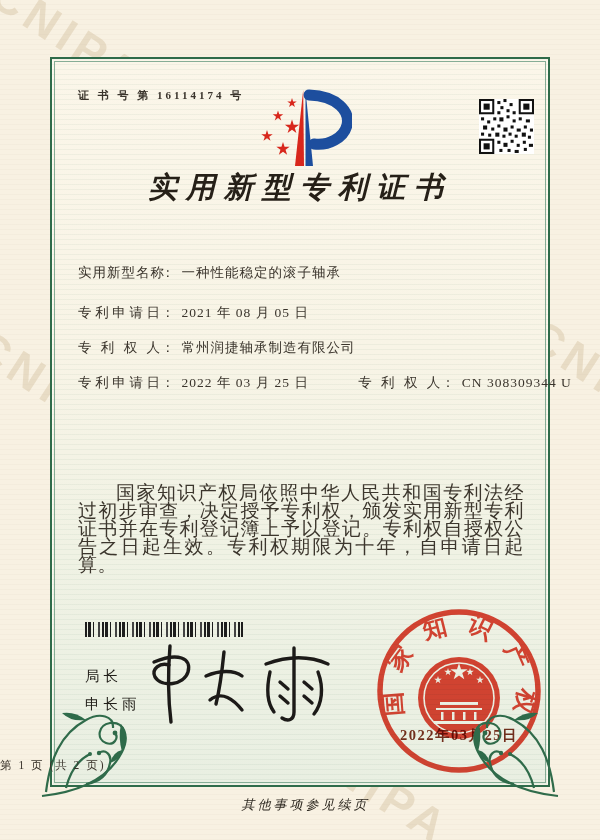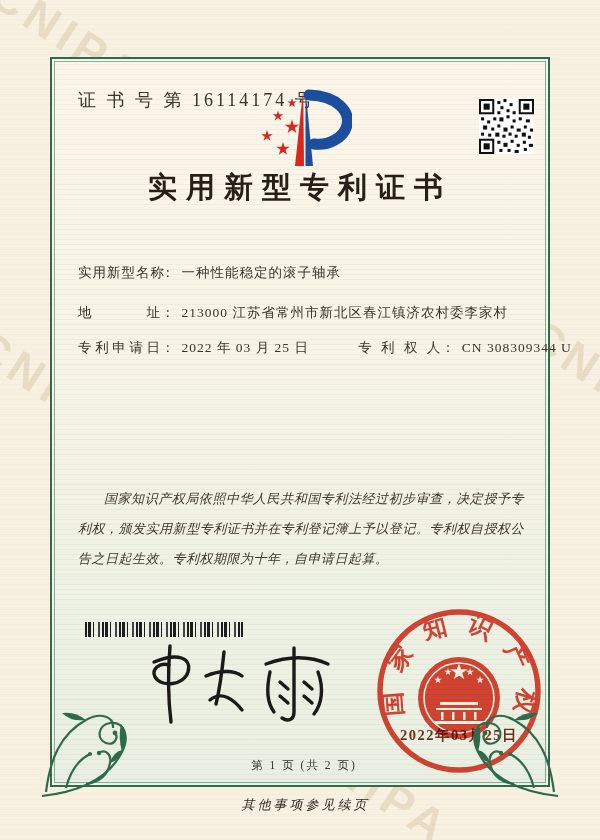--- a/index.html
+++ b/index.html
@@ -14,50 +14,50 @@
   
   .frame{position:absolute;left:50px;top:57px;right:50px;bottom:53px;
     border:2.5px solid #2f6b4a;
     background:linear-gradient(180deg,#fbf6e9 0%,#f8f4e6 40%,#f0f2e4 68%,#e9efe2 100%);
     box-shadow:0 0 0 1px #fdfaf0 inset;}
   .frame::before{content:'';position:absolute;inset:2px;border:1px solid #86ad96;pointer-events:none;}
   .frame-lines{position:absolute;inset:0;
     background:repeating-linear-gradient(0deg,rgba(47,107,74,.055) 0 1px,transparent 1px 5px);
     pointer-events:none;}
   
-  .cert-no{position:absolute;left:78px;top:88px;font-size:18px;letter-spacing:3px;color:#3a342c;}
+  .cert-no{position:absolute;left:78px;top:88px;font-size:11px;letter-spacing:3px;color:#3a342c;font-weight:bold;}
   .logo{position:absolute;left:254px;top:86px;}
   .qr{position:absolute;left:479px;top:99px;width:55px;height:55px;}
   .title{position:absolute;left:0;right:0;top:168px;text-align:center;
-    font-size:29px;font-weight:bold;letter-spacing:9px;color:#262018;}
+    font-size:29px;font-weight:bold;letter-spacing:9px;color:#262018;font-style:italic;}
   
   .fields{position:absolute;left:78px;top:240px;right:60px;}
   .frow{height:35px;font-size:13.5px;color:#3a342c;white-space:nowrap;}
   .frow.first{height:40px;}
   .flabel{display:inline-block;width:83px;text-align:justify;text-align-last:justify;letter-spacing:1px;margin-top:24px;}
   .fcolon{display:inline-block;margin-right:7px;}
   .fvalue{letter-spacing:1px;}
   .grant-no{margin-left:46px;}
   
-  .paras{position:absolute;left:78px;right:76px;top:484px;font-size:13px;
-    line-height:30px;color:#3c362d;text-align:justify;font-style:italic;}
+  .paras{position:absolute;left:78px;right:76px;top:484px;font-size:19px;
+    line-height:18px;color:#3c362d;text-align:justify;}
   .paras p{margin:0;text-indent:2em;letter-spacing:.5px;}
   
   .barcode{position:absolute;left:85px;top:622px;width:158px;height:15px;
     background:repeating-linear-gradient(90deg,#1d1d1d 0 2px,transparent 2px 3px,#1d1d1d 3px 6px,transparent 6px 8px,#1d1d1d 8px 9px,transparent 9px 13px,#444 13px 15px,transparent 15px 17px);}
   
   .officer{position:absolute;left:85px;top:662px;font-size:14.5px;color:#23201b;letter-spacing:4px;line-height:28px;}
   .signature{position:absolute;left:138px;top:640px;}
   
   .seal{position:absolute;left:374px;top:606px;width:170px;height:170px;
     mix-blend-mode:multiply;opacity:.92;}
   .seal-date{position:absolute;left:374px;top:726px;width:170px;text-align:center;
     font-size:14.5px;letter-spacing:1.5px;color:#7c3220;font-weight:bold;mix-blend-mode:multiply;}
   
-  .page-indicator{position:absolute;left:8px;right:0;top:758px;text-align:center;
+  .page-indicator{position:absolute;left:0;right:0;top:758px;text-align:left;
     font-size:11.5px;letter-spacing:2px;color:#3a342c;}
   .footer-note{position:absolute;left:11px;right:0;top:796px;text-align:center;
     font-size:13px;letter-spacing:3px;color:#2f2a22;font-style:italic;}
   
   .corner{position:absolute;width:112px;height:112px;}
   .corner.br{right:38px;bottom:40px;}
   .corner.bl{left:38px;bottom:40px;transform:scaleX(-1);}
 </style>
 </head>
 <body>
@@ -152,34 +152,41 @@
     </g>
   </svg>
 
   <div class="title">实用新型专利证书</div>
 
   <div class="fields">
     <div class="frow first">
       <span class="flabel">实用新型名称</span><span class="fcolon">：</span><span class="fvalue">一种性能稳定的滚子轴承</span>
     </div>
     <div class="frow">
-      <span class="flabel">地址</span><span class="fcolon">：</span><span class="fvalue">213000 江苏省常州市新北区春江镇济农村委李家村</span>
+      <span class="flabel">专利申请日</span><span class="fcolon">：</span><span class="fvalue">2021 年 08 月 05 日</span>
+    </div>
+    <div class="frow">
+      <span class="flabel">专利权人</span><span class="fcolon">：</span><span class="fvalue">常州润捷轴承制造有限公司</span>
     </div>
     <div class="frow">
       <span class="flabel">专利申请日</span><span class="fcolon">：</span><span class="fvalue">2022 年 03 月 25 日</span>
       <span class="flabel grant-no">专利权人</span><span class="fcolon">：</span><span class="fvalue">CN 308309344 U</span>
     </div>
   </div>
 
   <div class="paras">
     <p>国家知识产权局依照中华人民共和国专利法经过初步审查，决定授予专利权，颁发实用新型专利证书并在专利登记簿上予以登记。专利权自授权公告之日起生效。专利权期限为十年，自申请日起算。</p>
   </div>
 
   <div class="barcode"></div>
 
+  <div class="officer">
+    <div>局长</div>
+    <div>申长雨</div>
+  </div>
 
   <svg class="signature" width="200" height="90" viewBox="0 0 200 90">
     <g fill="none" stroke="#1c1a18" stroke-width="3.4" stroke-linecap="round" stroke-linejoin="round">
       <path d="M32,6 C30,30 30,58 33,82"></path>
       <path d="M16,22 C40,12 54,18 50,32 C46,45 24,48 17,37 C13,29 22,22 31,25"></path>
       <path d="M86,12 C84,32 82,48 78,64"></path>
       <path d="M68,36 C82,30 96,30 104,36"></path>
       <path d="M72,60 C84,50 96,60 104,70"></path>
       <path d="M128,24 C150,16 172,16 190,24"></path>
       <path d="M156,8 L156,72 C156,80 150,82 144,78"></path>

